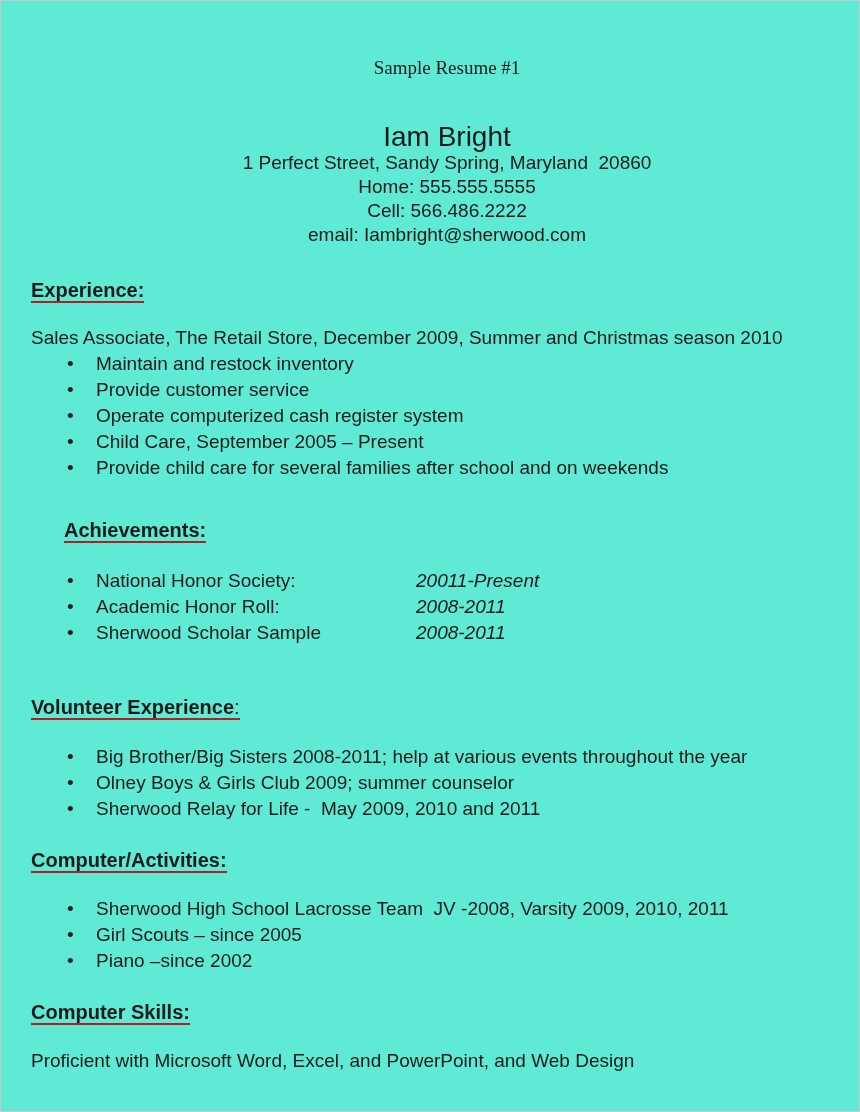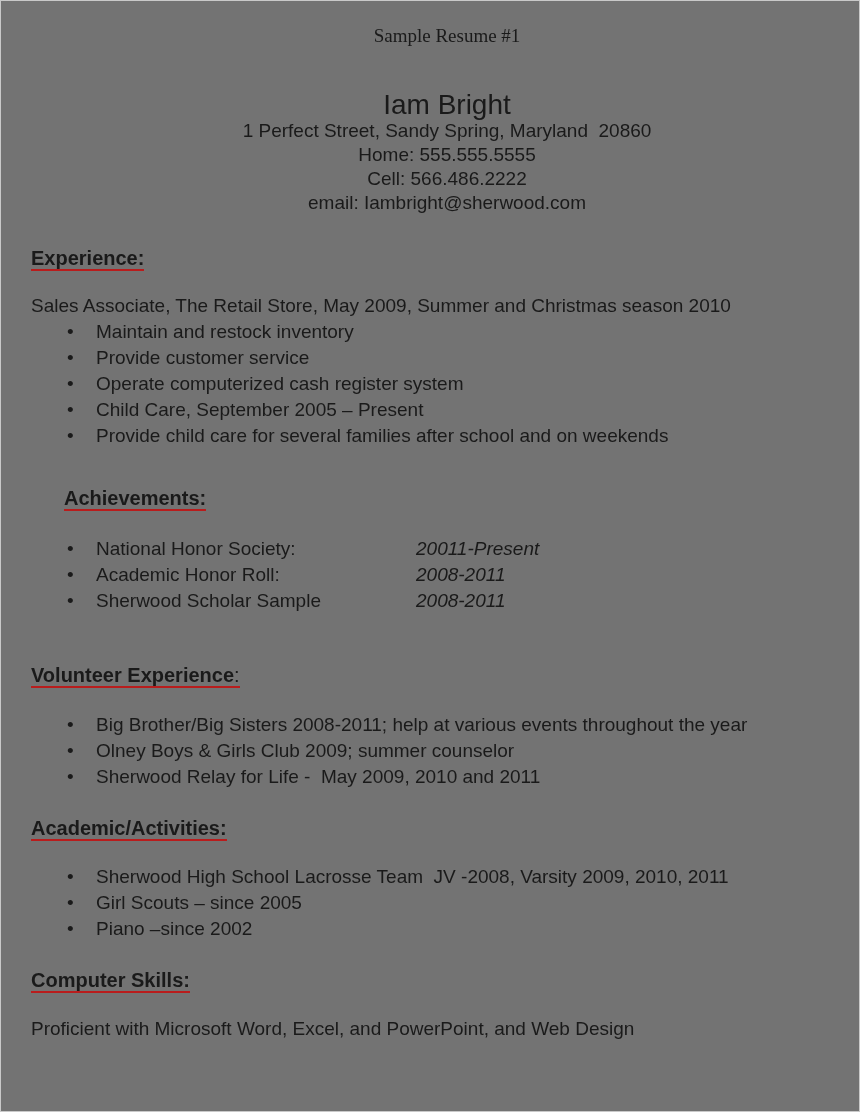--- a/index.html
+++ b/index.html
@@ -1,25 +1,25 @@
 <!DOCTYPE html>
 <html><head>
 <meta charset="utf-8">
 <style>
   * { margin: 0; padding: 0; box-sizing: border-box; }
   html, body { background: #ffffff; }
   .page {
     position: relative;
     width: 860px;
     height: 1112px;
-    background: #737373;
+    background: #5eead4;
     color: #1a1a1a;
     font-family: "Liberation Sans", "DejaVu Sans", sans-serif;
     font-size: 19px;
-    padding: 24px 30px 0 30px;
+    padding: 56px 30px 0 30px;
     border: 1px solid #c9c9c9;
     overflow: hidden;
   }
   .doc-title {
     font-family: "Liberation Serif", "DejaVu Serif", serif;
     font-size: 19px;
     line-height: 22px;
     text-align: center;
     padding-left: 34px;
     font-weight: 400;
@@ -57,21 +57,21 @@
   <header class="contact">
     <div class="name">Iam Bright</div>
     <div class="contact-line">1 Perfect Street, Sandy Spring, Maryland  20860</div>
     <div class="contact-line">Home: 555.555.5555</div>
     <div class="contact-line">Cell: 566.486.2222</div>
     <div class="contact-line">email: Iambright@sherwood.com</div>
   </header>
 
   <section class="sec-exp">
     <h2 class="heading"><span class="u">Experience:</span></h2>
-    <p class="intro">Sales Associate, The Retail Store, May 2009, Summer and Christmas season 2010</p>
+    <p class="intro">Sales Associate, The Retail Store, December 2009, Summer and Christmas season 2010</p>
     <ul class="bullets">
       <li>
           <span class="dot">•</span>
           <span class="txt">Maintain and restock inventory</span>
         </li>
       <li>
           <span class="dot">•</span>
           <span class="txt">Provide customer service</span>
         </li>
       <li>
@@ -122,21 +122,21 @@
           <span class="txt">Olney Boys &amp; Girls Club 2009; summer counselor</span>
         </li>
       <li>
           <span class="dot">•</span>
           <span class="txt">Sherwood Relay for Life -  May 2009, 2010 and 2011</span>
         </li>
     </ul>
   </section>
 
   <section class="sec-int">
-    <h2 class="heading"><span class="u">Academic/Activities:</span></h2>
+    <h2 class="heading"><span class="u">Computer/Activities:</span></h2>
     <ul class="bullets">
       <li>
           <span class="dot">•</span>
           <span class="txt">Sherwood High School Lacrosse Team  JV -2008, Varsity 2009, 2010, 2011</span>
         </li>
       <li>
           <span class="dot">•</span>
           <span class="txt">Girl Scouts – since 2005</span>
         </li>
       <li>

